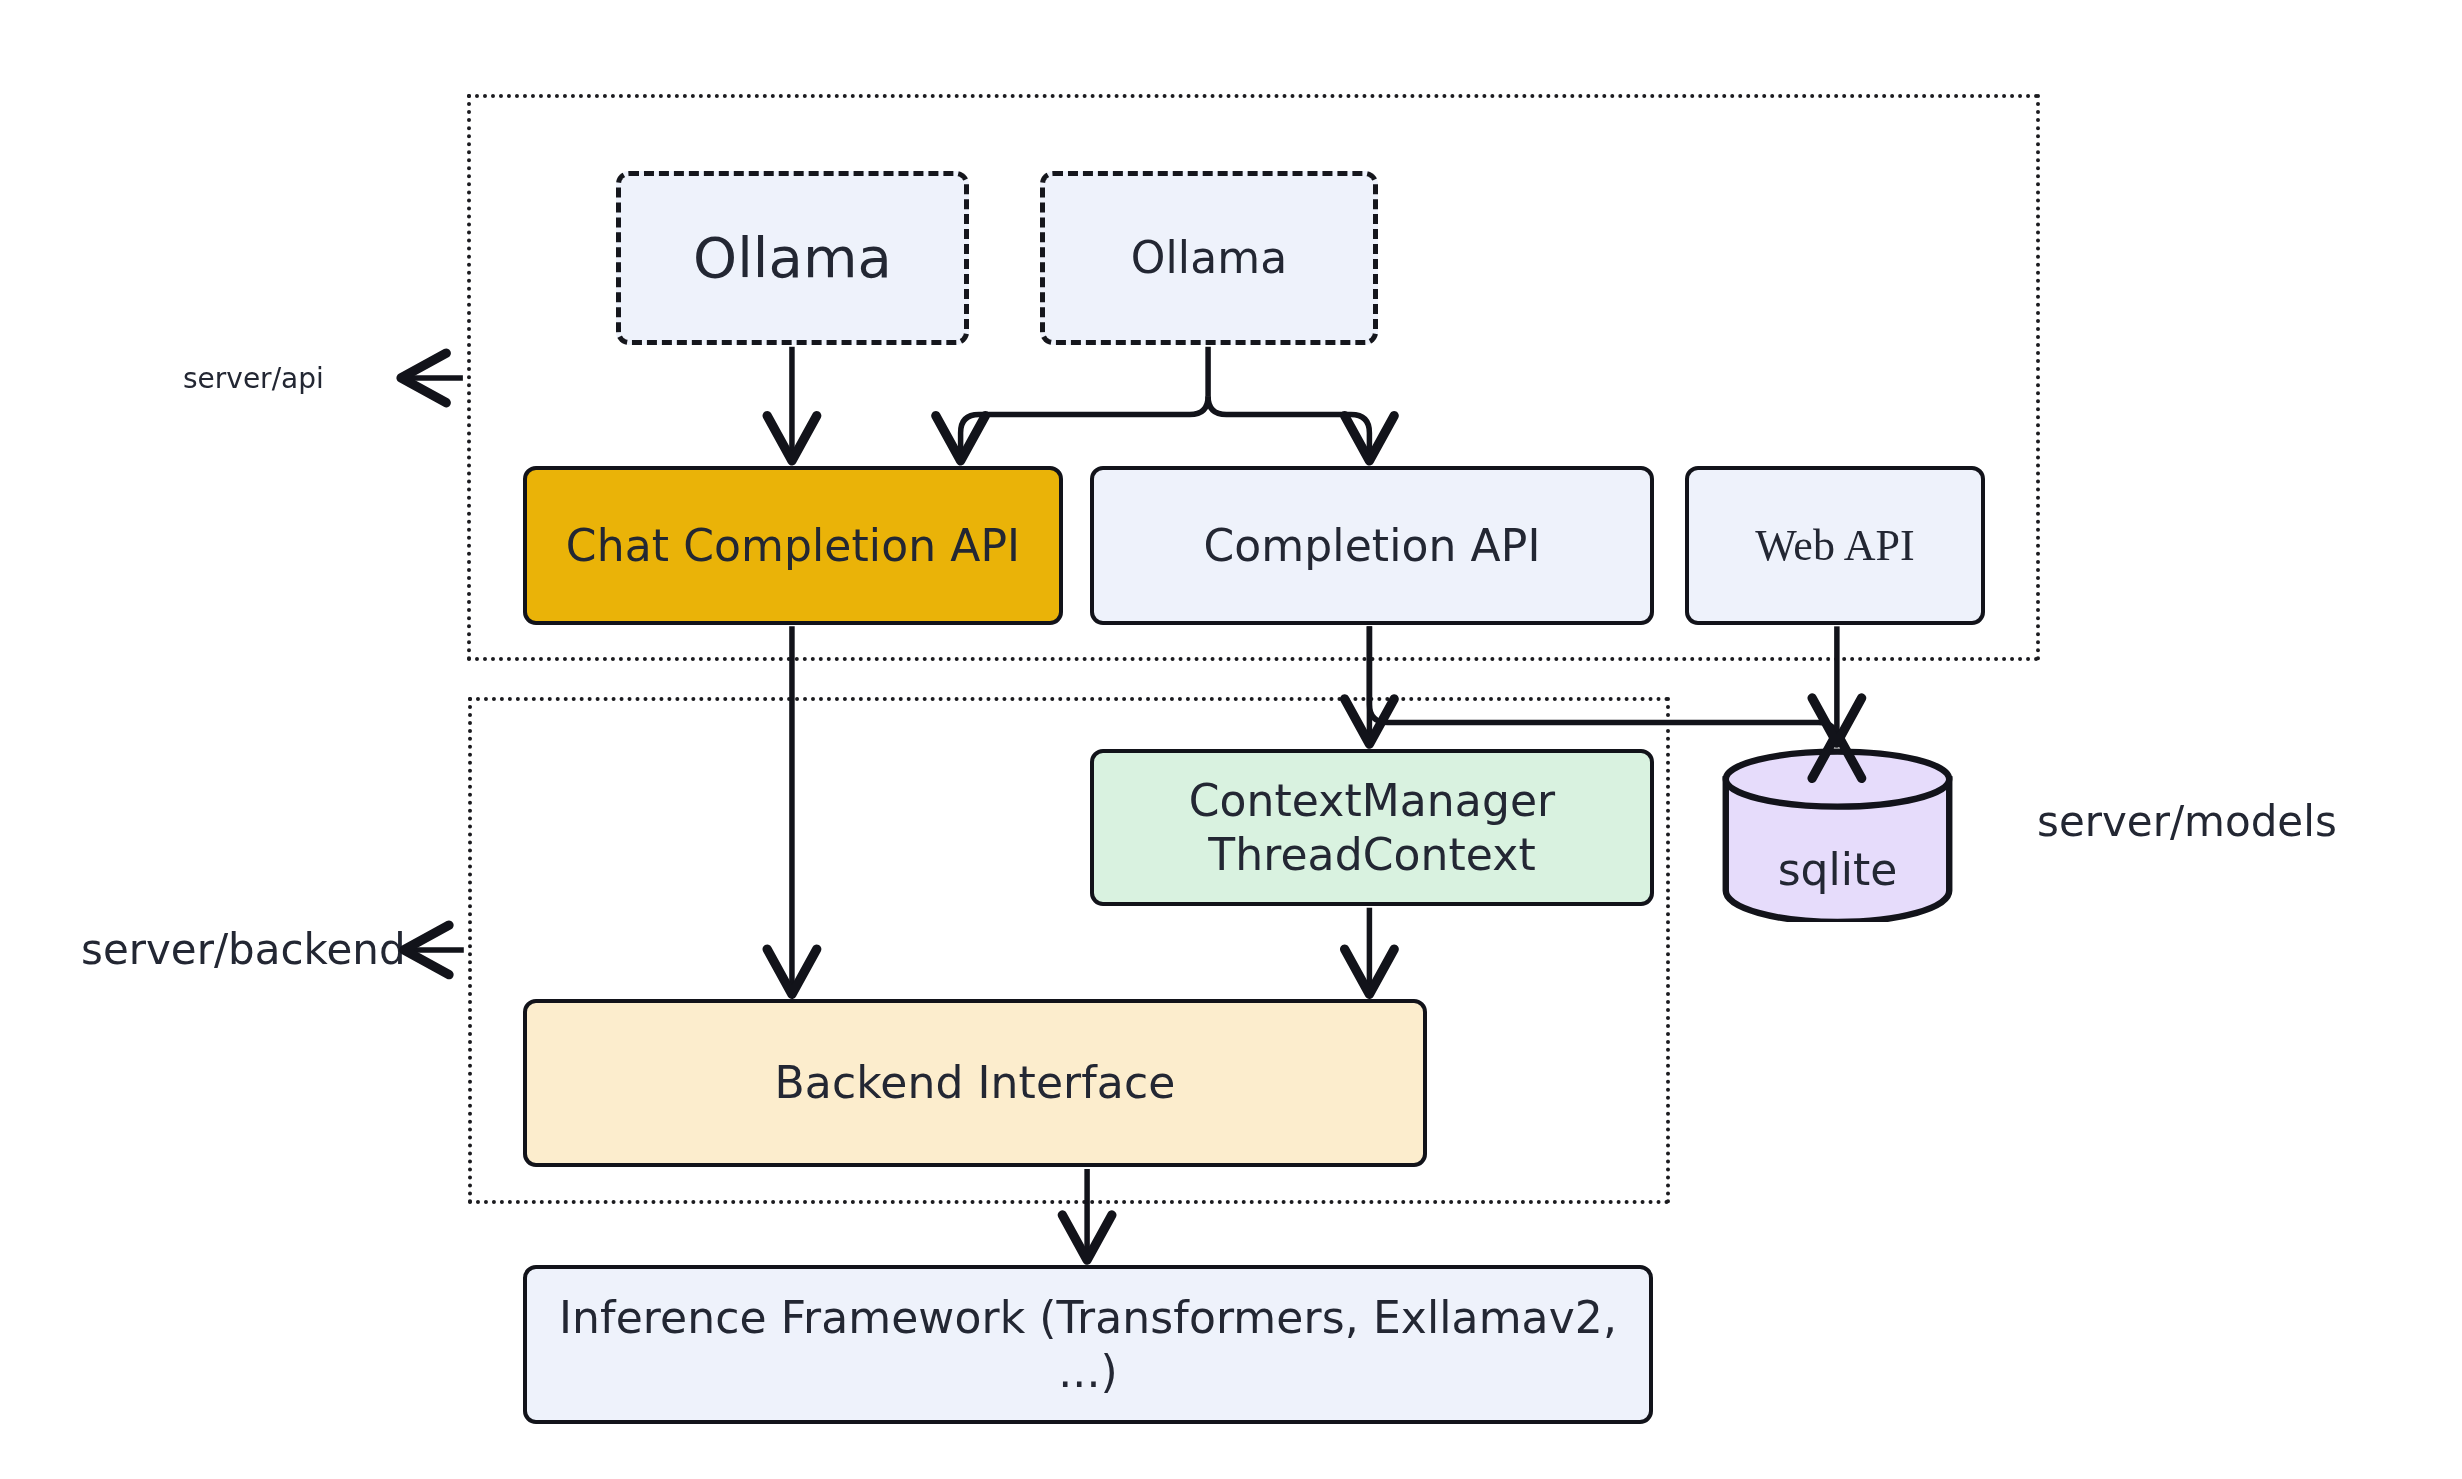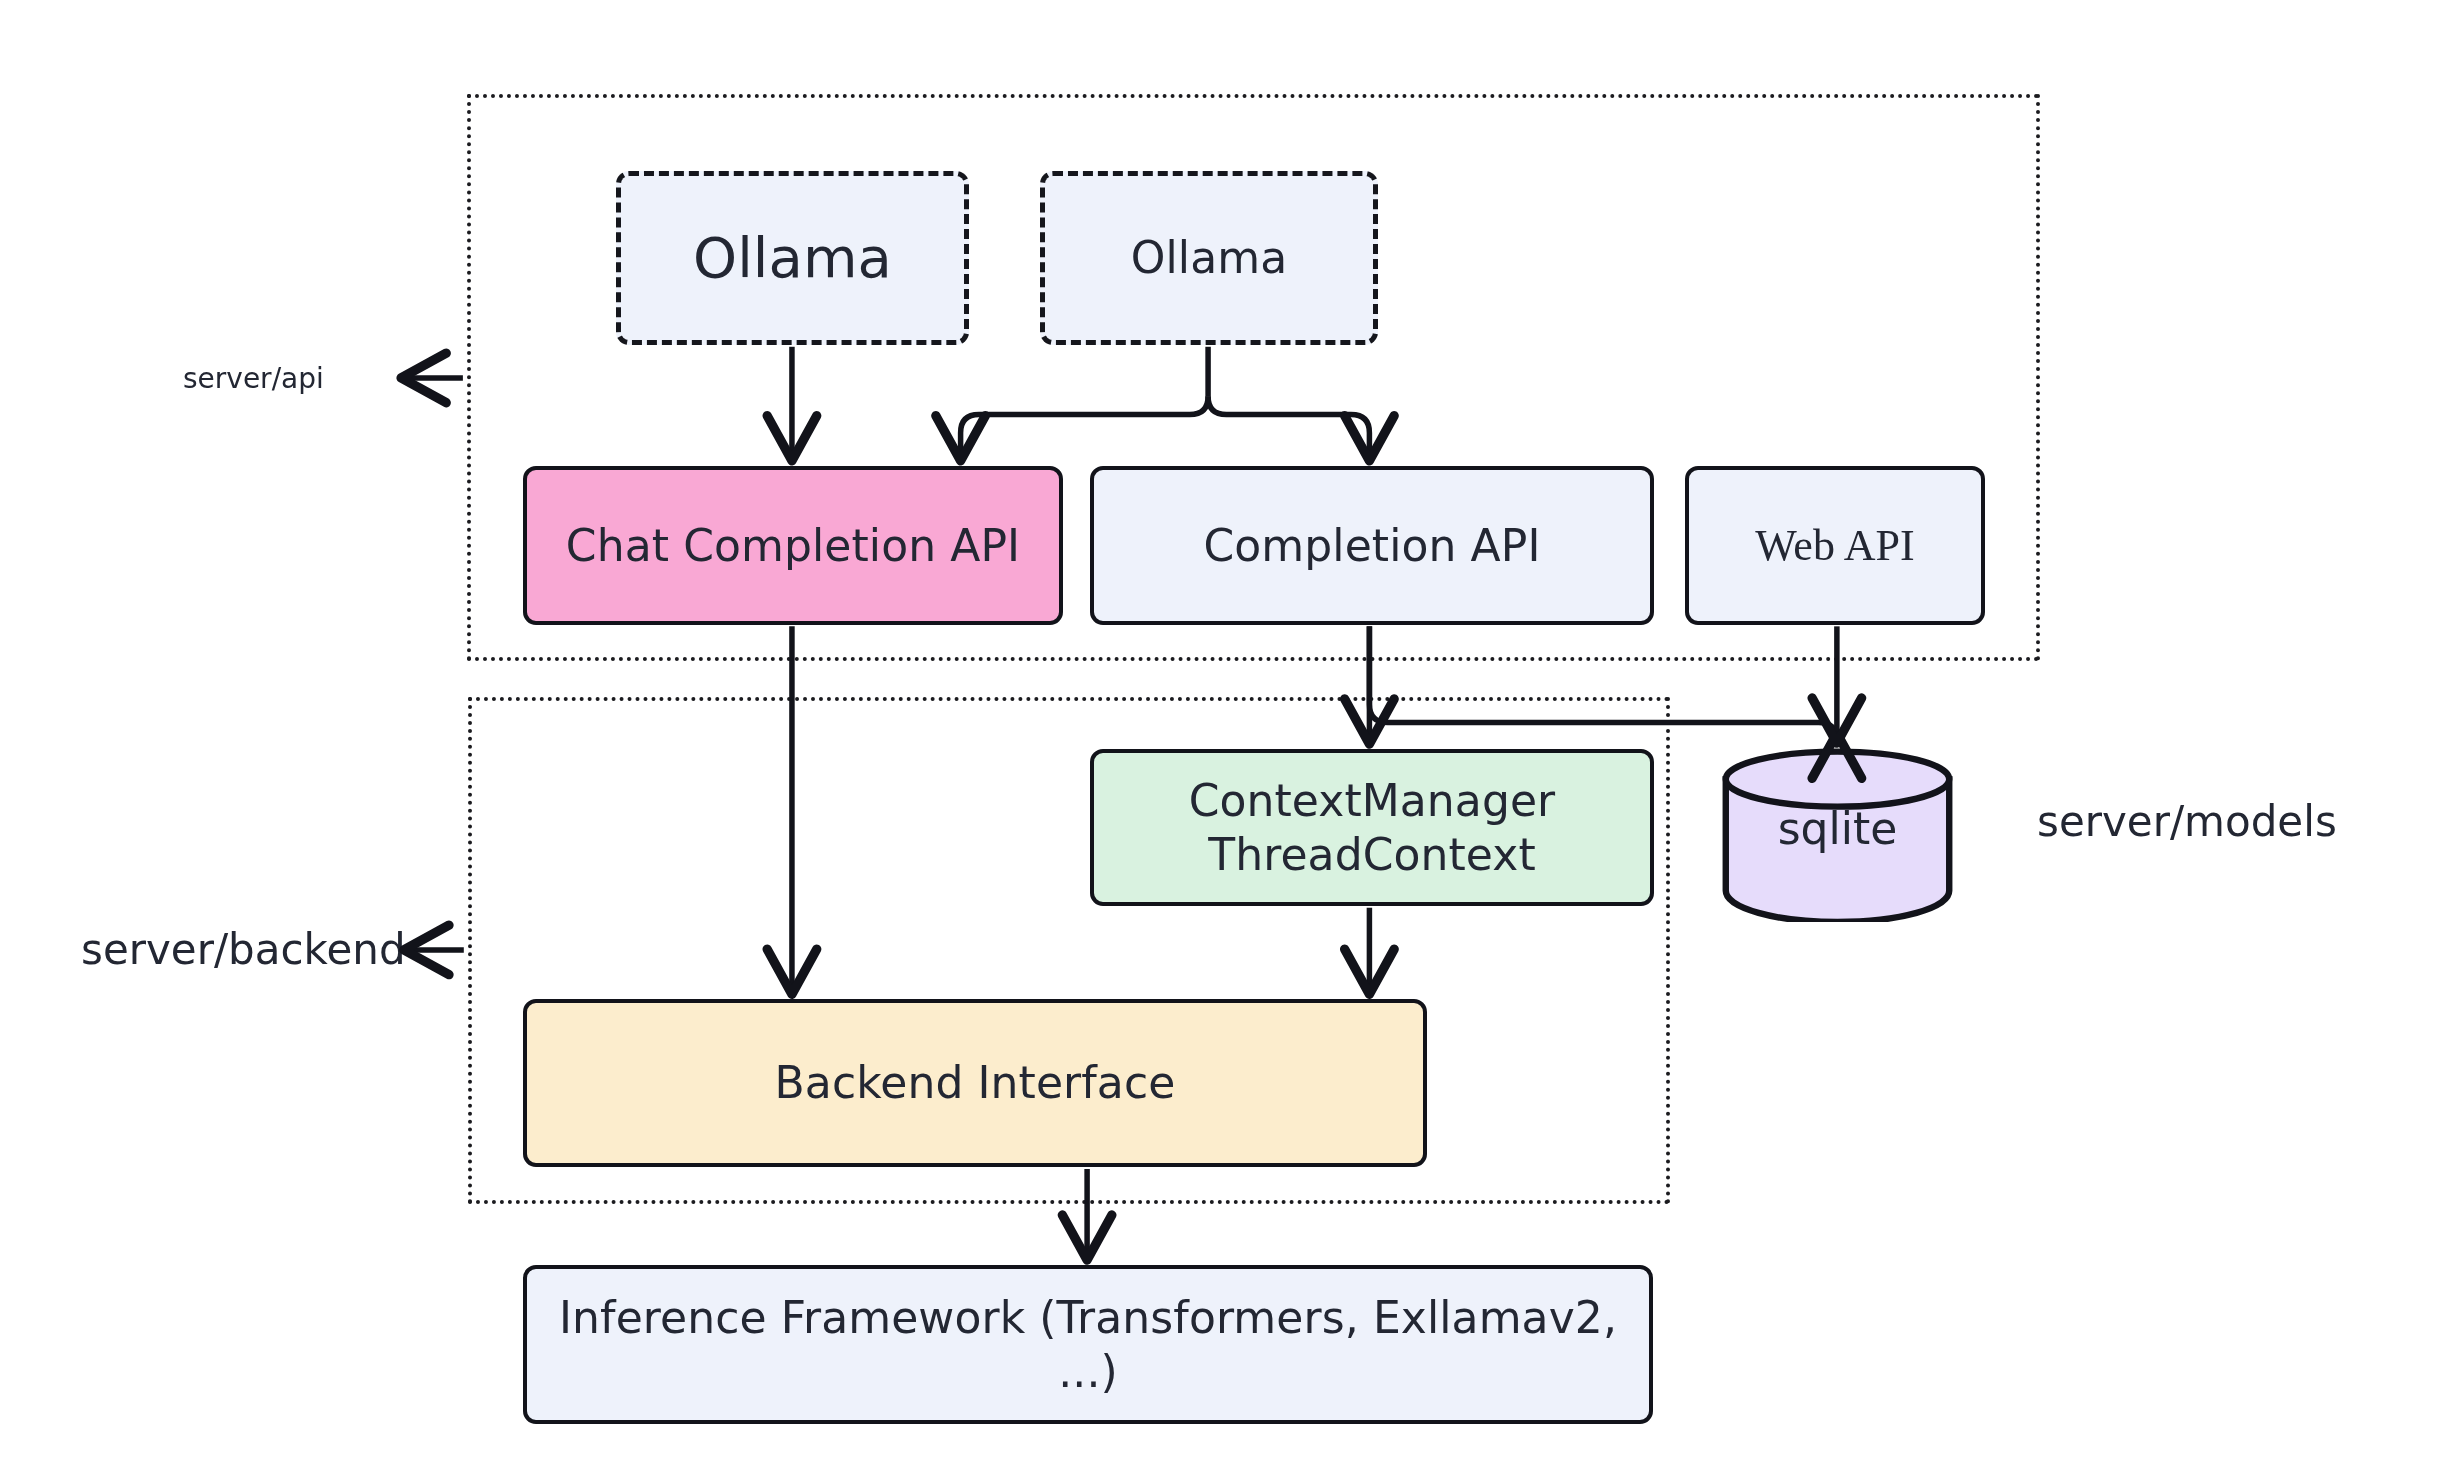--- a/index.html
+++ b/index.html
@@ -57,21 +57,21 @@
     white-space: nowrap;
     display: flex;
     align-items: center;
   }
   .cyl {
     position: absolute;
   }
   .cyl-label {
     position: absolute;
     display: flex;
-    align-items: flex-start;
+    align-items: flex-end;
     justify-content: center;
     color: #232733;
     white-space: nowrap;
     pointer-events: none;
   }
 </style>
 </head>
 <body>
 
 <div id="stage">
@@ -93,21 +93,21 @@
   </div>
 
   <div class="node dashed" style="left:616px; top:171px; width:353px; height:174px; background:#eef2fb; font-size:56px;">
     <span>Ollama</span>
   </div>
 
   <div class="node dashed" style="left:1040px; top:171px; width:338px; height:174px; background:#eef2fb; font-size:44px;">
     <span>Ollama</span>
   </div>
 
-  <div class="node" style="left:523px; top:466px; width:540px; height:159px; background:#f9a8d4; font-size:44px;text-align:right;">
+  <div class="node" style="left:523px; top:466px; width:540px; height:159px; background:#eab308; font-size:44px;text-align:right;">
     <span>Chat Completion API</span>
   </div>
 
   <div class="node" style="left:1090px; top:466px; width:564px; height:159px; background:#eef2fb; font-size:44px;">
     <span>Completion API</span>
   </div>
 
   <div class="node" style="left:1685px; top:466px; width:300px; height:159px; background:#eef2fb; font-size:44px;font-family:Liberation Serif, serif;">
     <span>Web API</span>
   </div>

